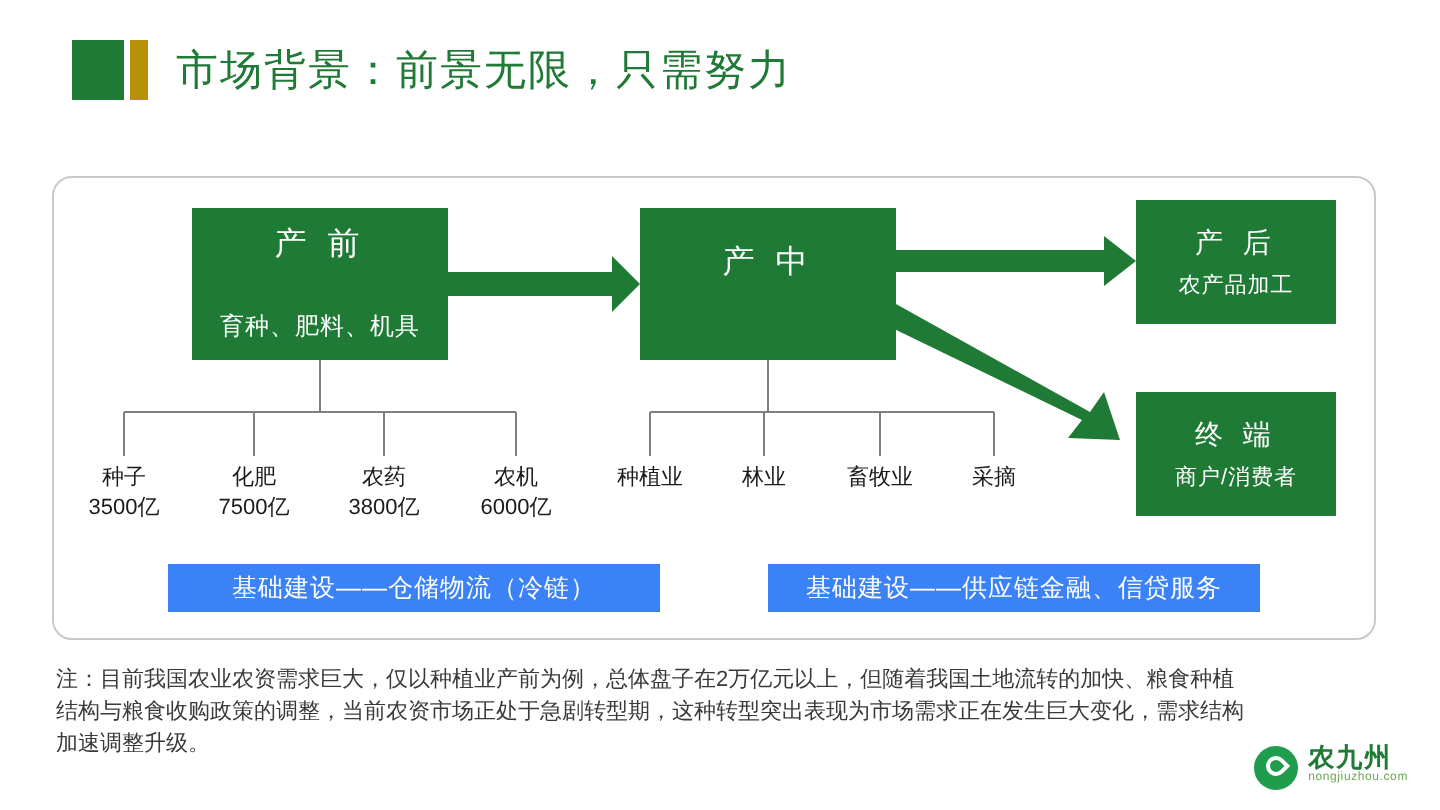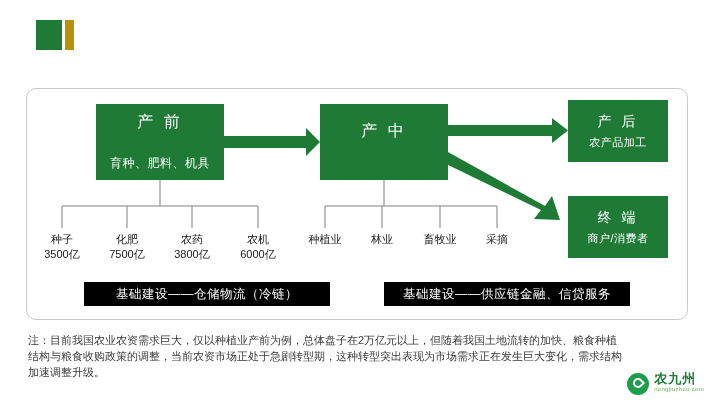--- a/index.html
+++ b/index.html
@@ -102,21 +102,21 @@
     font-size: 11px;
     color: #1a1a1a;
     line-height: 15px;
     width: 64px;
   }
   .leaf .l2 { display: block; }
 
   
   .bar {
     position: absolute;
-    background: #000000;
+    background: #3b82f6;
     color: #ffffff;
     font-size: 12.5px;
     display: flex;
     align-items: center;
     justify-content: center;
     letter-spacing: 0.5px;
     box-sizing: border-box;
   }
   #bar-left  { left: 84px;  top: 282px; width: 246px; height: 24px; }
   #bar-right { left: 384px; top: 282px; width: 246px; height: 24px; }
@@ -176,20 +176,21 @@
     display: block;
     letter-spacing: 0.3px;
   }
 </style>
 </head>
 <body>
 
 <div class="title-row">
   <div class="title-bar-green"></div>
   <div class="title-bar-gold"></div>
+  <div class="title-text">市场背景：前景无限，只需努力</div>
 </div>
 
 <div class="frame"></div>
 
 <svg class="connectors">
 
   <g>
     <rect x="224" y="136" width="82" height="12" fill="#1f7a35"></rect>
     <polygon points="306,128 320,142 306,156" fill="#1f7a35"></polygon>
   </g>

